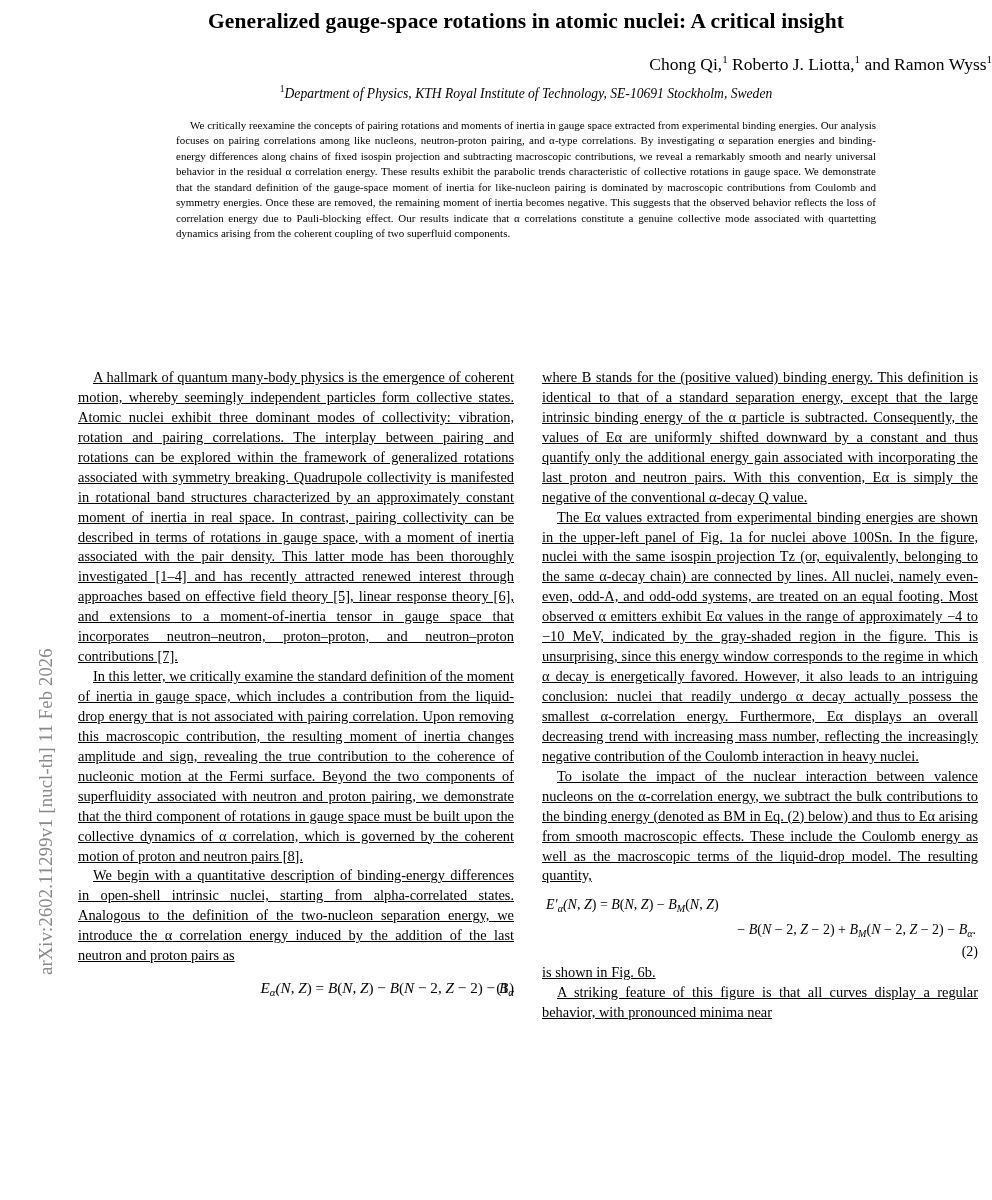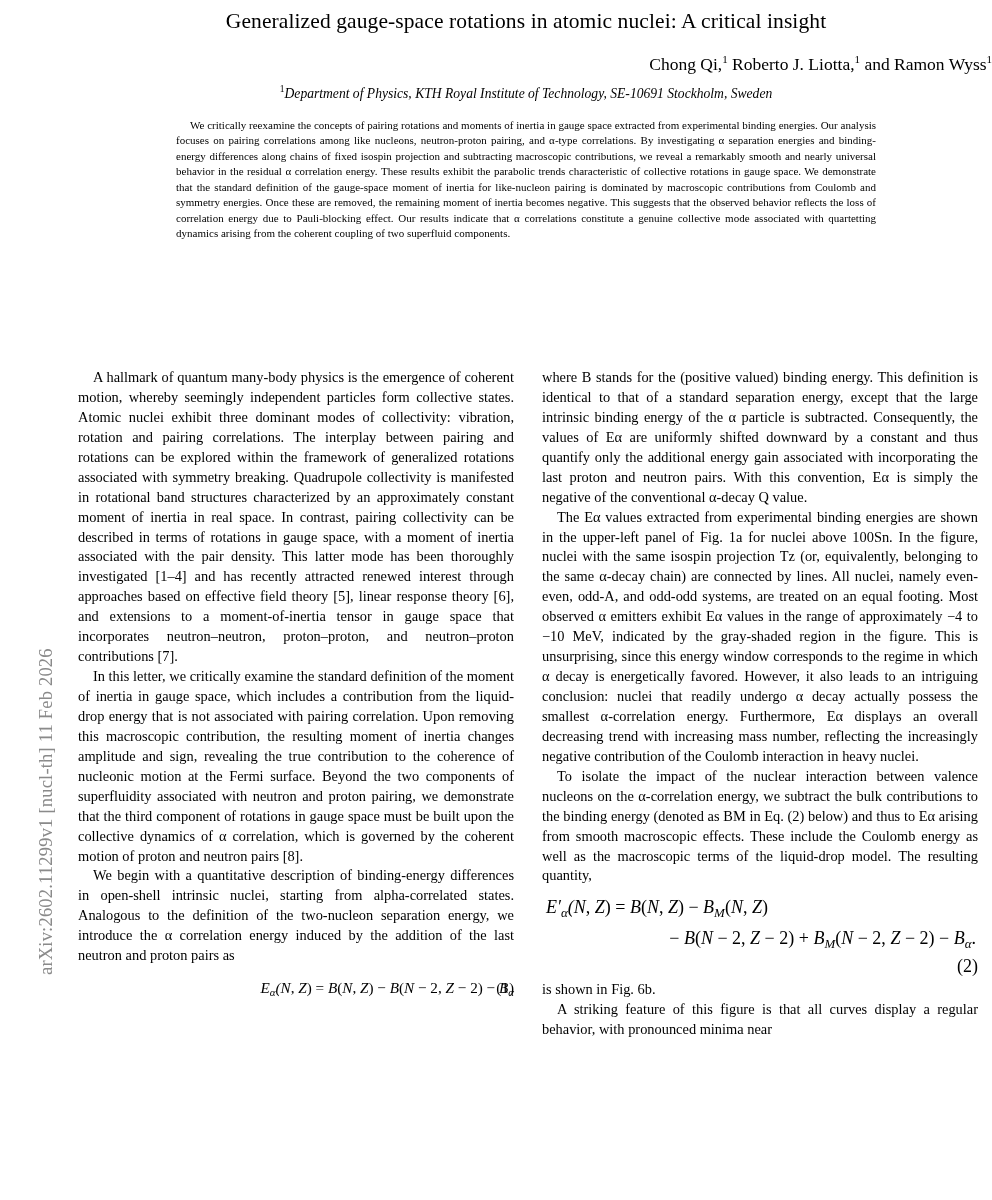--- a/index.html
+++ b/index.html
@@ -42,21 +42,21 @@
     position: absolute;
     left: 60px;
     top: 0;
     width: 932px;
     height: 1200px;
   }
 
   .title {
     text-align: center;
     font-size: 21.5px;
-    font-weight: normal;
+    font-weight: bold;
     letter-spacing: 0.1px;
     margin: 8px 22px 0 22px;
     line-height: 1.25;
   }
 
   .authors {
     text-align: right;
     font-size: 17.5px;
     margin-top: 17px;
     line-height: 1.3;
@@ -99,20 +99,21 @@
   }
   .col {
     width: 436px;
     font-size: 14.4px;
     line-height: 1.385;
     text-align: justify;
   }
   .col p {
     margin: 0;
     text-indent: 15px;
+    text-decoration: underline;
   }
   .col p.noindent { text-indent: 0; }
 
   
   .m { font-family: "Liberation Serif", "DejaVu Serif", serif; font-style: italic; }
   .mu { font-style: normal; }
   .sub { font-size: 0.72em; vertical-align: -0.28em; font-style: italic; }
   .prime { font-style: italic; }
 
   .eq {
@@ -124,21 +125,21 @@
   }
   .eq .eqnum {
     position: absolute;
     right: 0;
     font-style: normal;
   }
   .eq-body { display: inline-block; }
   .eq2 {
     margin: 9px 0 2px 0;
     text-indent: 0;
-    font-size: 18px;
+    font-size: 14px;
     position: relative;
     text-align: left;
   }
   .eq2 .line1 { display: block; padding-left: 4px; }
   .eq2 .line2 { display: block; text-align: right; padding-right: 2px; margin-top: 4px;}
   .eq2 .eqnum-below { display: block; text-align: right; margin-top: 1px; }
 </style>
 </head>
 <body>
 

